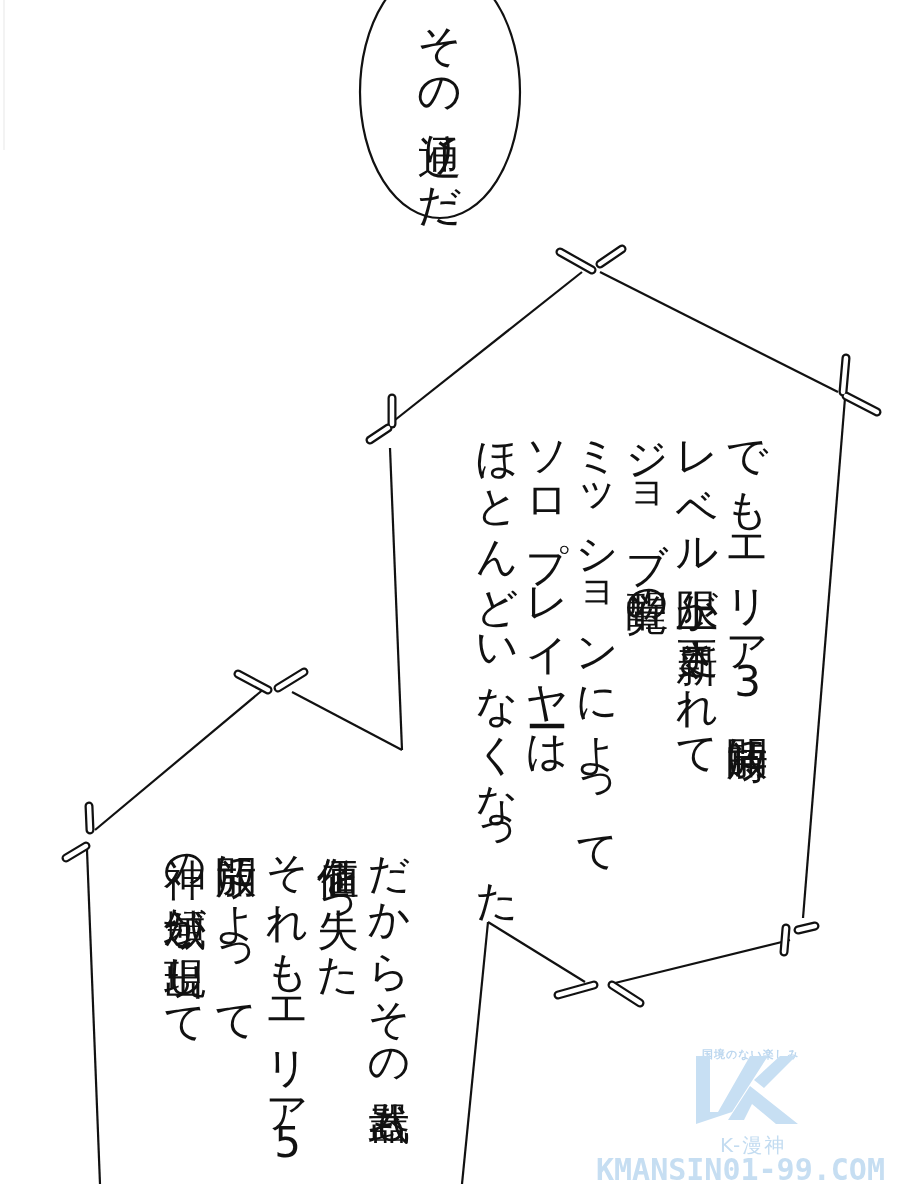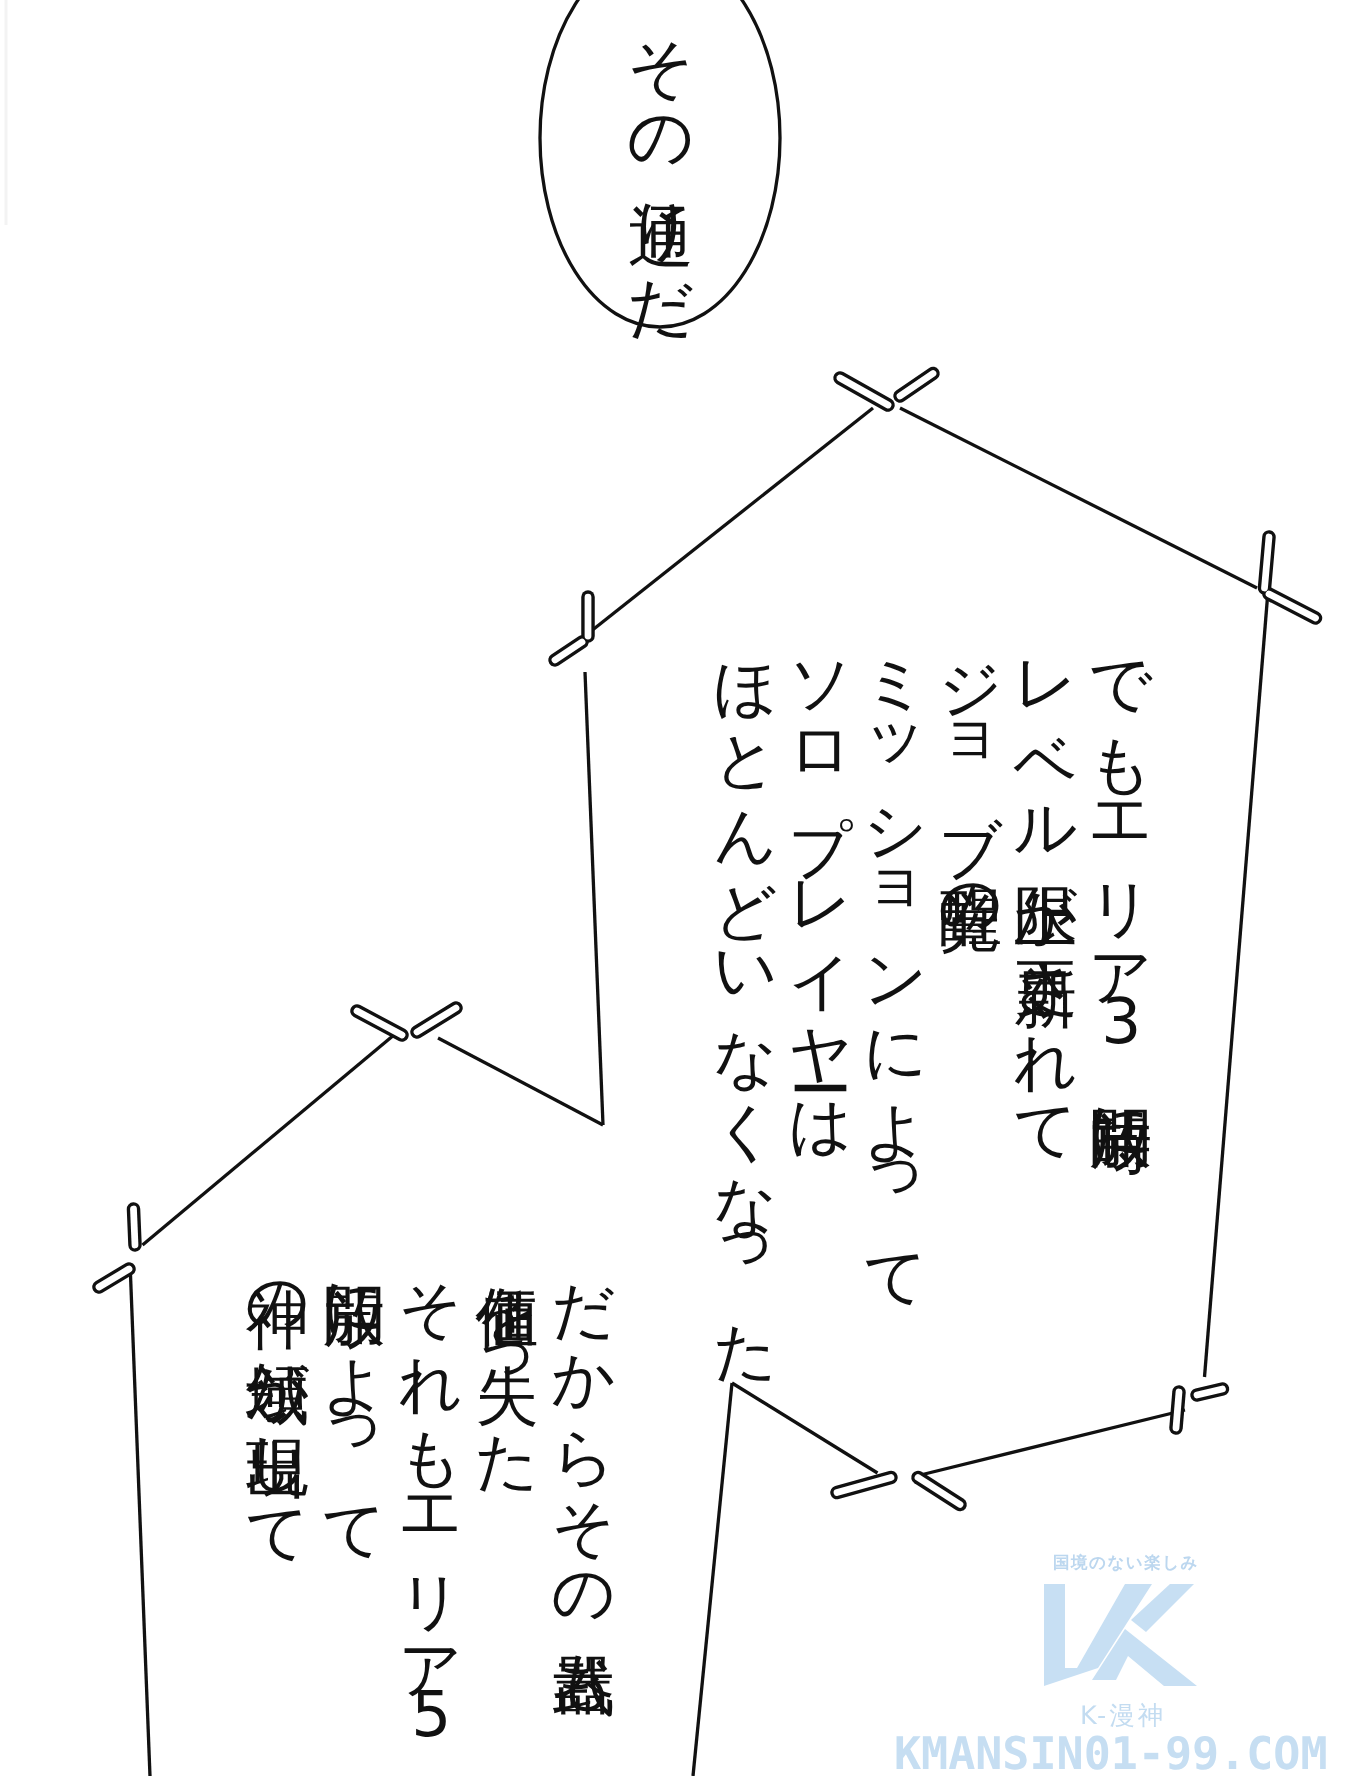--- a/index.html
+++ b/index.html
@@ -14,23 +14,23 @@
       text-orientation: upright;
       color: #111111;
       font-family: "DejaVu Sans", sans-serif;
       white-space: nowrap;
     }
     .vtext .col { display: block; }
     .b1 { left: 418px; top: -4px; font-size: 44px; line-height: 44px; letter-spacing: 2px; }
     .b2 { right: 128px; top: 412px; font-size: 42px; line-height: 50px; letter-spacing: 1px; }
     .b3 { left: 160px; top: 825px; font-size: 42px; line-height: 51px; letter-spacing: 1px; }
     .watermark { position: absolute; left: 592px; top: 1034px; width: 308px; height: 150px; color: #c7dff3; }
-    .wm-tag { position: absolute; left: 110px; top: 0; font-size: 11px; font-weight: bold; color: #bcd7ef; letter-spacing: 1px; }
+    .wm-tag { position: absolute; left: 110px; top: 13px; font-size: 11px; font-weight: bold; color: #bcd7ef; letter-spacing: 1px; }
     .wm-logo { position: absolute; left: 100px; top: 16px; }
-    .wm-sub { position: absolute; left: 128px; top: 98px; font-size: 17px; color: #c3dcf1; letter-spacing: 2px; }
+    .wm-sub { position: absolute; left: 128px; top: 98px; font-size: 20px; color: #c3dcf1; letter-spacing: 2px; }
     .wm-url { position: absolute; left: 4px; top: 118px; font-size: 30px; font-weight: bold; color: #c6def2; font-family: "DejaVu Sans Mono", monospace; letter-spacing: 0px; }
   </style>
 </head>
 <body>
 
 <div class="page">
 
   <div class="edge-line"></div>
 
   <svg class="bubbles" viewBox="0 0 900 1184">

